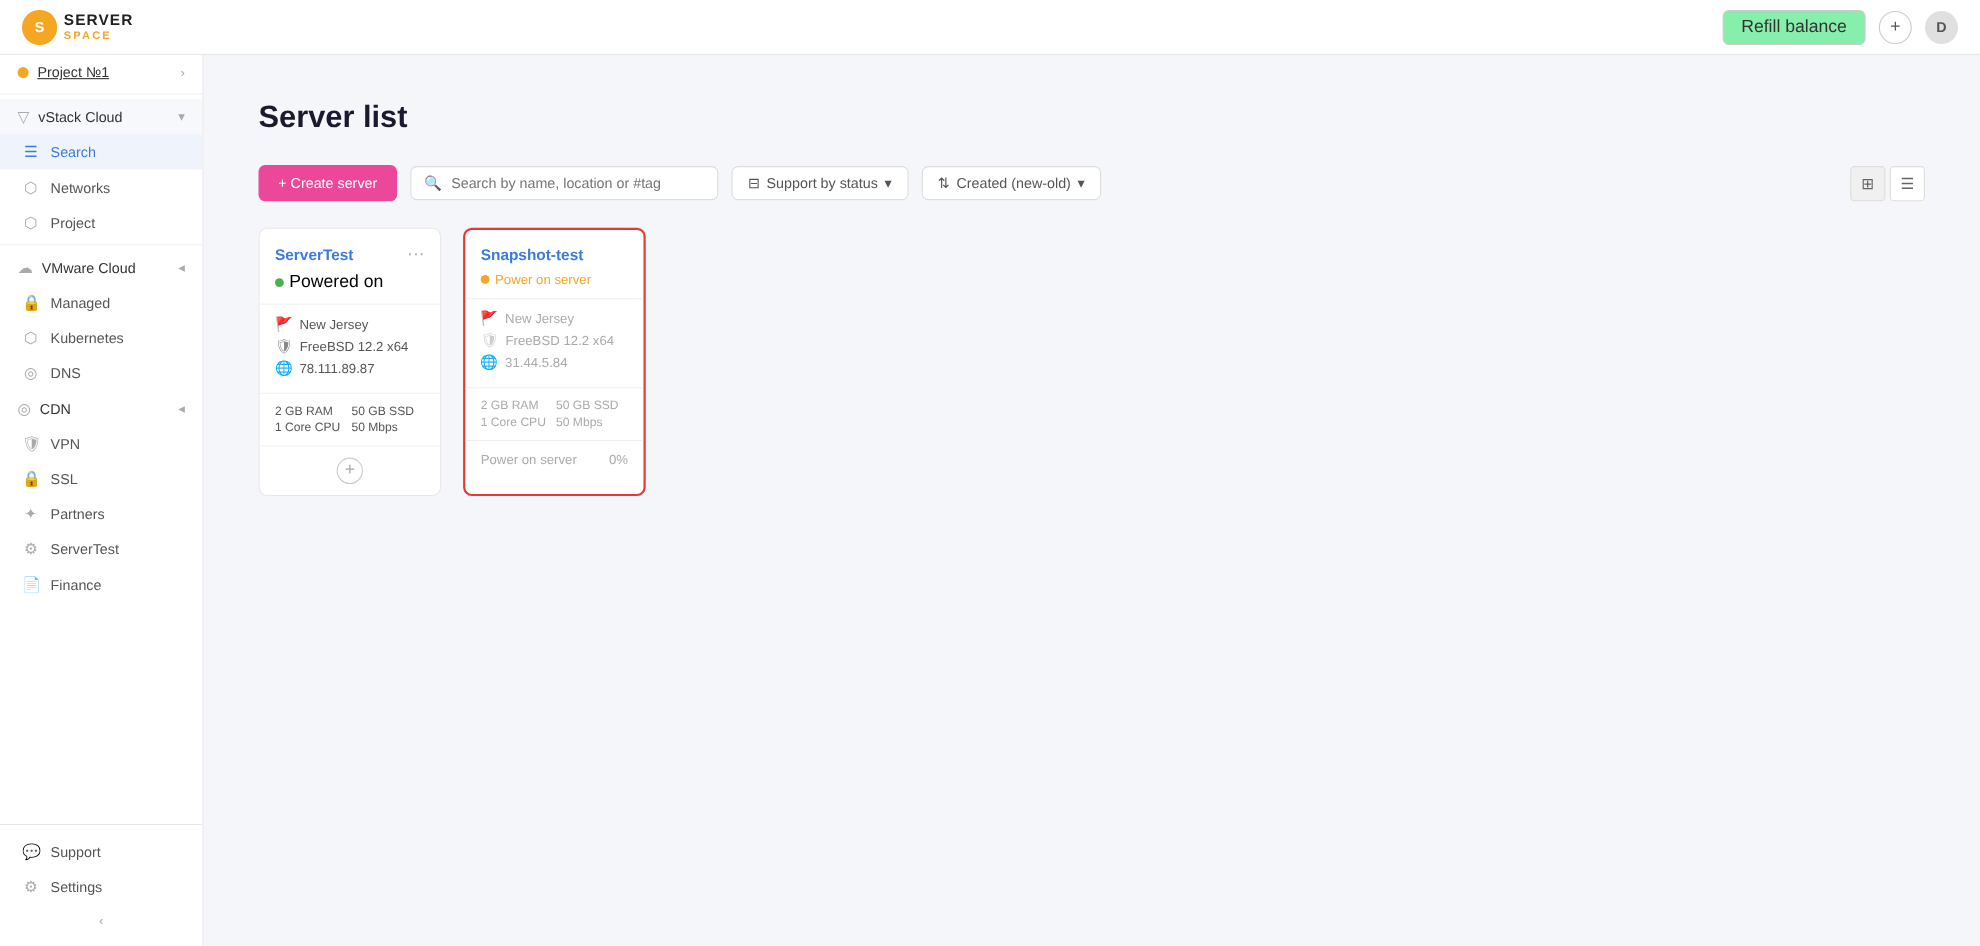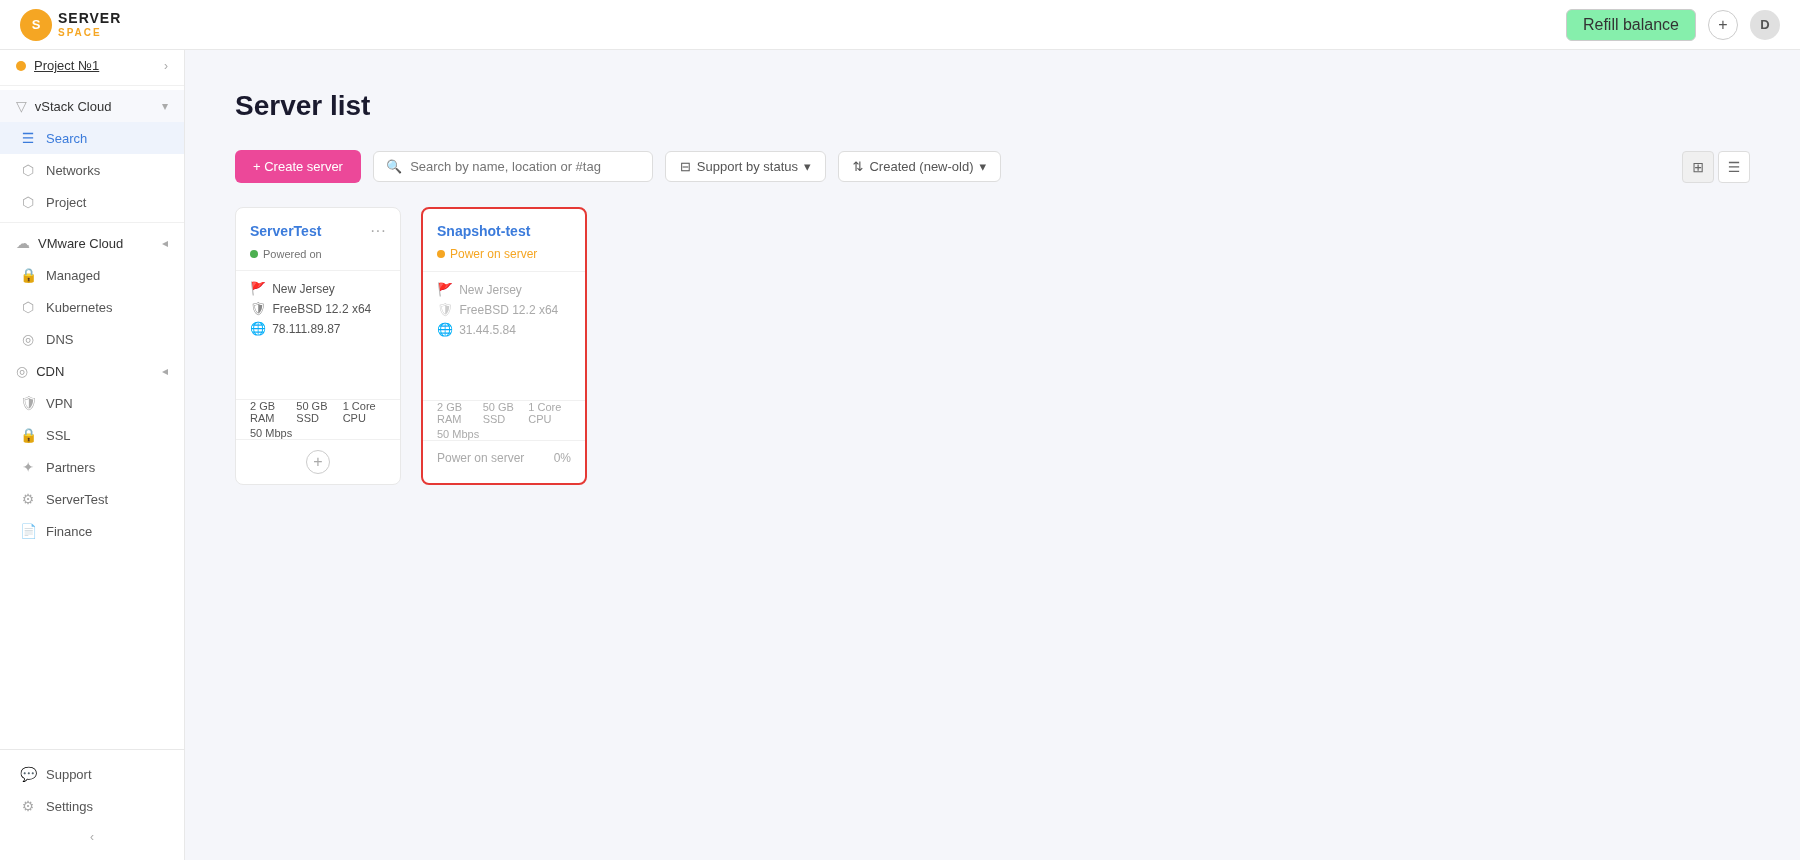--- a/index.html
+++ b/index.html
@@ -340,21 +340,21 @@
       padding: 0 14px 10px;
       font-size: 12px;
     }
     .status-dot {
       width: 8px;
       height: 8px;
       border-radius: 50%;
     }
     .status-dot.green { background: #4caf50; }
     .status-dot.yellow { background: #f5a623; }
-    .status-powered-on { color: #737373; font-size: 11px; }
+    .status-powered-on { color: #000000; font-size: 16px; }
     .status-power-on { color: #f5a623; font-size: 12px; }
 
     .card-divider {
       border: none;
       border-top: 1px solid #f0f0f0;
       margin: 0;
     }
     .card-info {
       padding: 10px 14px;
     }
@@ -365,25 +365,24 @@
       font-size: 12px;
       color: #555;
       margin-bottom: 5px;
     }
     .info-row.muted { color: #aaa; }
     .info-icon { font-size: 13px; color: #888; }
     .info-icon.muted { color: #ccc; }
 
     .card-specs {
       border-top: 1px solid #f0f0f0;
-      padding: 0 14px;
+      padding: 10px 14px;
       display: grid;
-      grid-template-columns: 1fr 1fr 1fr;
+      grid-template-columns: 1fr 1fr;
       gap: 3px;
-      margin-top: 48px;
     }
     .spec-item {
       font-size: 11px;
       color: #555;
     }
     .spec-item.muted { color: #aaa; }
 
     .card-footer {
       border-top: 1px solid #f0f0f0;
       padding: 10px 14px;

